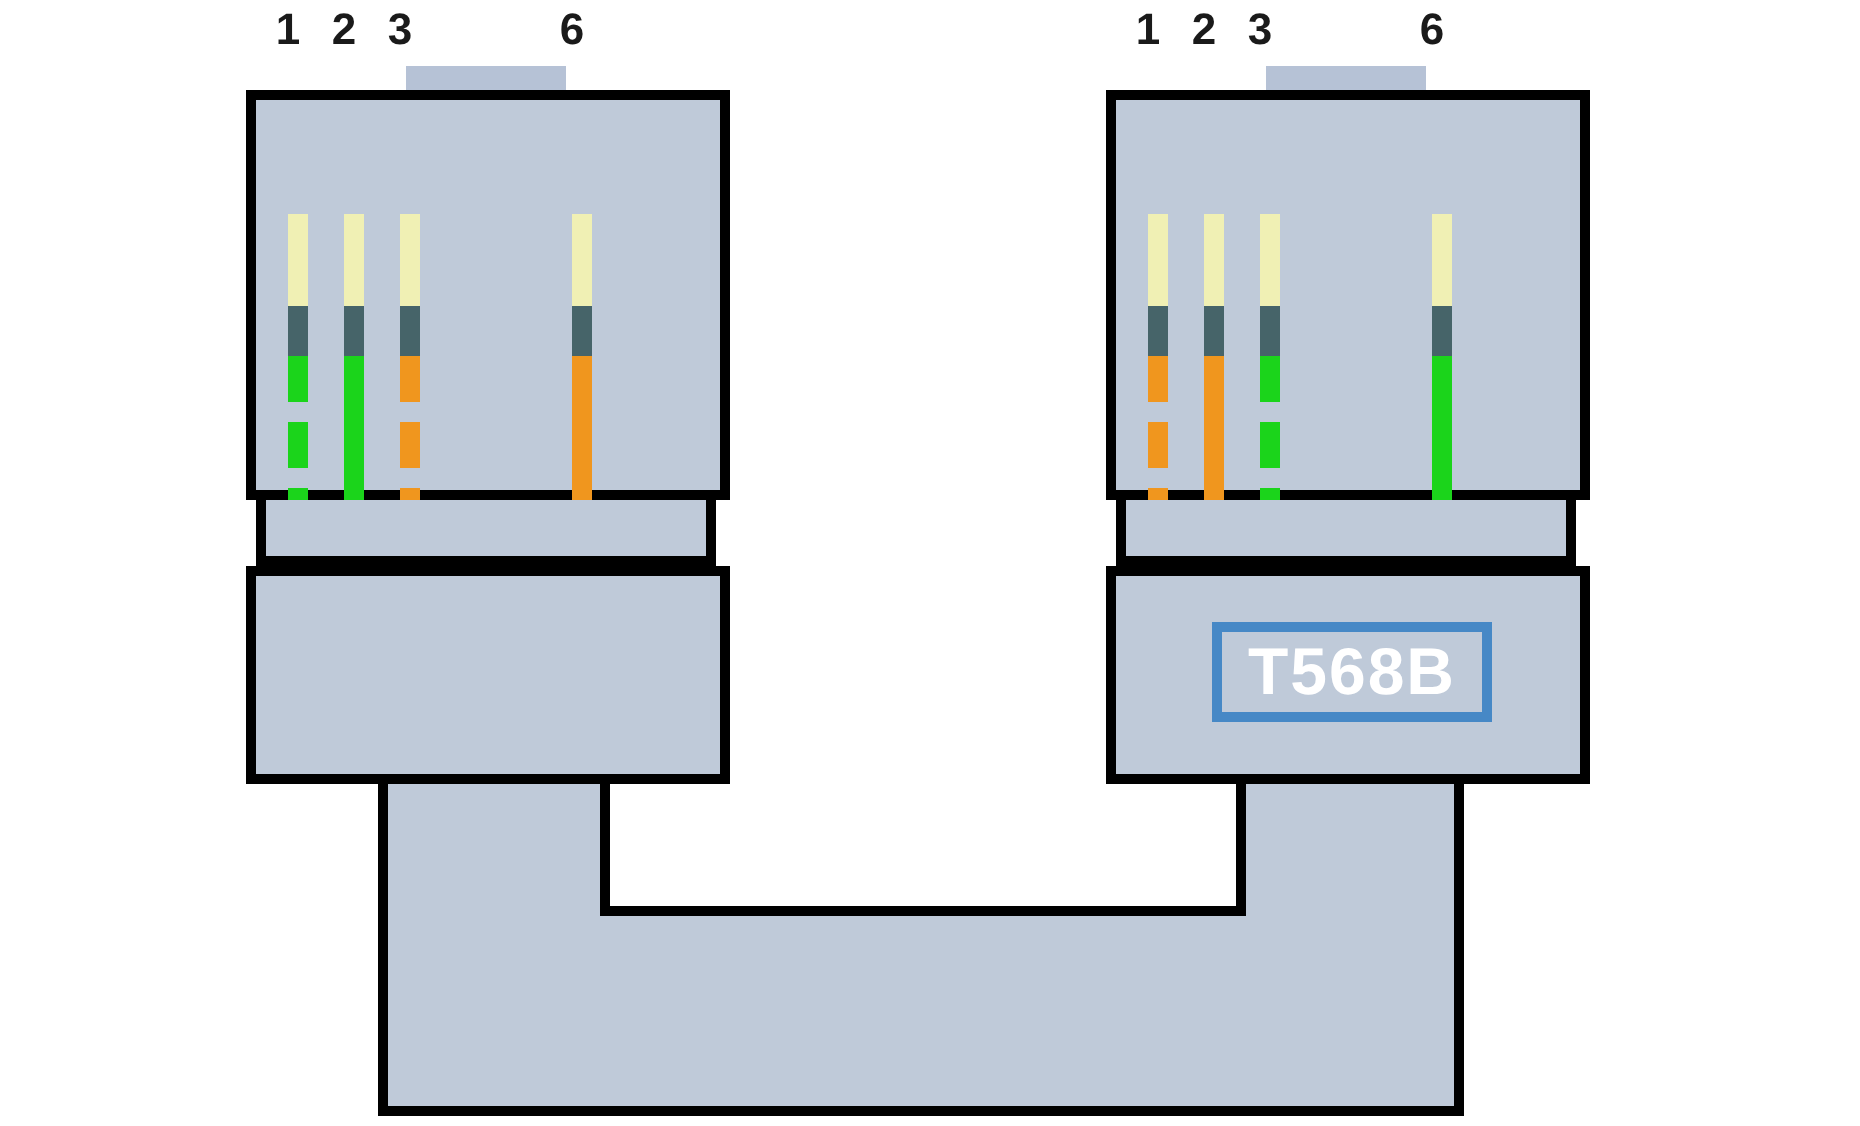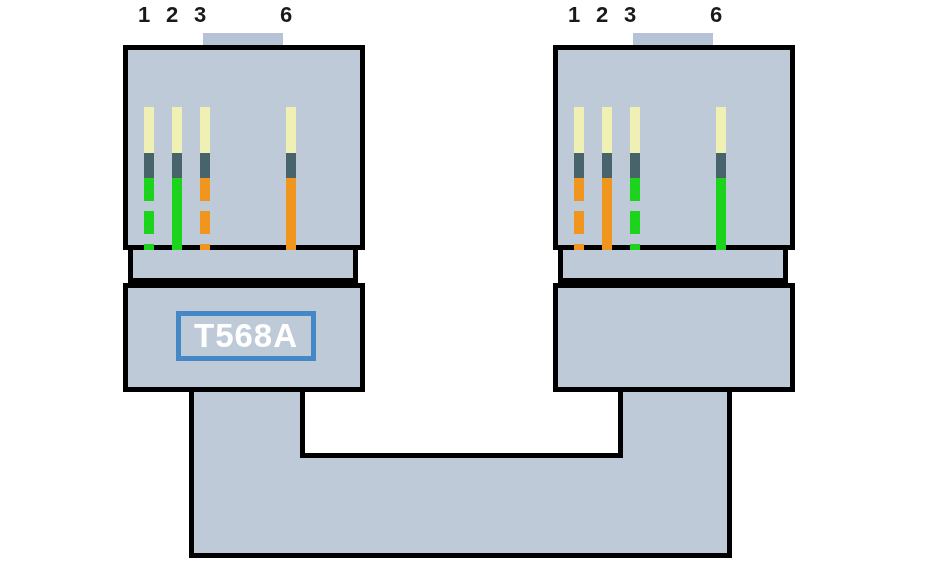--- a/index.html
+++ b/index.html
@@ -96,23 +96,20 @@
       </div>
       <div class="wire w6">
         <div class="wire-tip"></div>
         <div class="wire-collar"></div>
         <div class="wire-body" data-style="solid" style="--c: #f0961e;"></div>
       </div>
     </div>
 
     <div class="neck"></div>
     <div class="boot"></div>
-    <div class="standard-label-box">
-      <span class="standard-label">T568A</span>
-    </div>
   </div>
 
   <div class="connector right">
     <span class="pin-number p1">1</span>
     <span class="pin-number p2">2</span>
     <span class="pin-number p3">3</span>
     <span class="pin-number p6">6</span>
 
     <div class="clip-tab"></div>
 
@@ -134,15 +131,18 @@
       </div>
       <div class="wire w6">
         <div class="wire-tip"></div>
         <div class="wire-collar"></div>
         <div class="wire-body" data-style="solid" style="--c: #1bd41b;"></div>
       </div>
     </div>
 
     <div class="neck"></div>
     <div class="boot"></div>
+    <div class="standard-label-box">
+      <span class="standard-label">T568B</span>
+    </div>
   </div>
 
 </div>
 
 </body></html>

